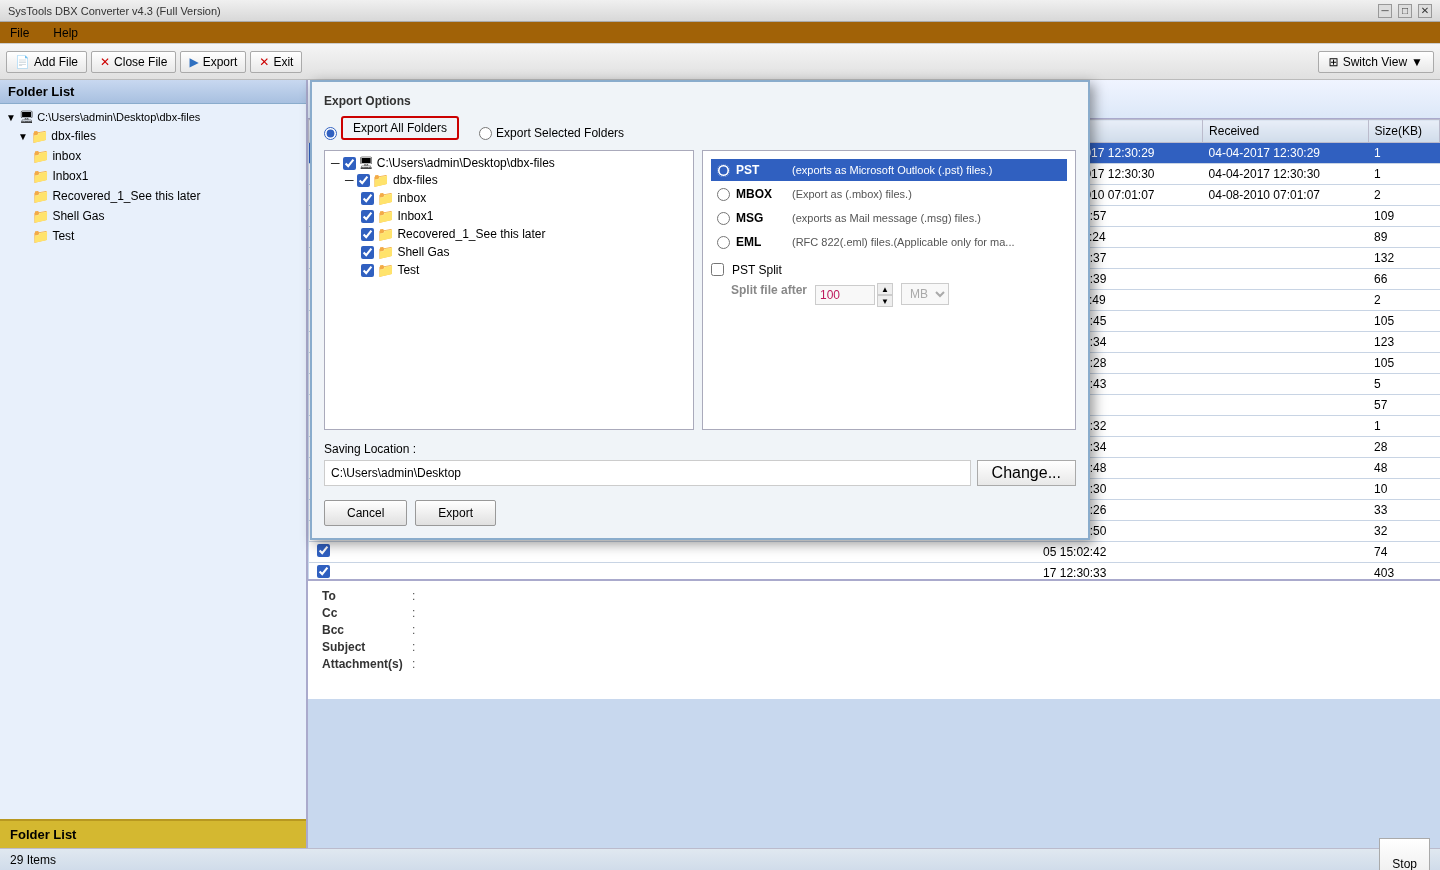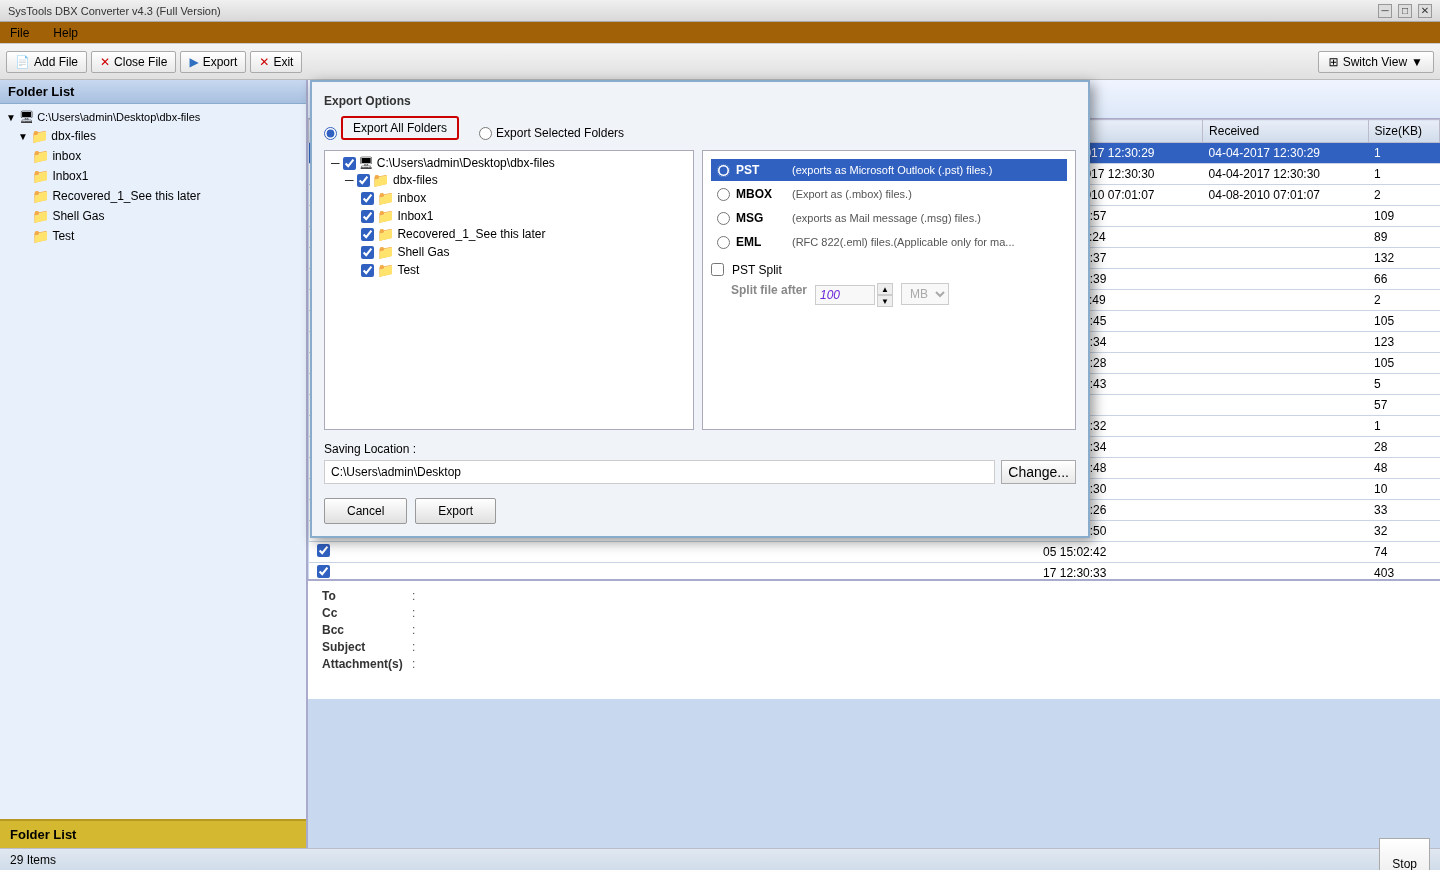--- a/index.html
+++ b/index.html
@@ -304,25 +304,25 @@
       gap: 6px;
     }
     .saving-path-input {
       flex: 1;
       border: 1px solid #ccc;
       padding: 3px 6px;
       font-size: 12px;
       background: #fff;
     }
     .change-btn {
-      padding: 3px 6px;
+      padding: 3px 14px;
       background: linear-gradient(to bottom, #fff, #e8e8e8);
       border: 1px solid #aaa;
       cursor: pointer;
-      font-size: 14px;
+      font-size: 16px;
     }
 
     
     .dialog-buttons {
       display: flex;
       gap: 8px;
       margin-top: 14px;
     }
     .dlg-btn {
       padding: 5px 22px;
@@ -836,21 +836,21 @@
             <span class="format-desc" style="color:#555;text-align:right;">(RFC 822(.eml) files.(Applicable only for ma...</span>
           </div>
 
           <div class="pst-split">
             <input type="checkbox" style="">
             <span>PST Split</span>
           </div>
           <div class="pst-split" style="margin-top:6px;">
             <span style="color:#888; margin-left:20px;font-weight:bold;">Split file after</span>
             <div style="display:flex; align-items:center; gap:2px;">
-              <input type="text" class="split-input" style="color: #6d28d9; font-style: italic;" value="100">
+              <input type="text" class="split-input" style="color: #be185d;" value="100">
               <div style="display:flex; flex-direction:column;">
                 <button style="font-size:8px; height:12px; padding:0 3px; cursor:pointer; border:1px solid #ccc; background:#eee;">▲</button>
                 <button style="font-size:8px; height:12px; padding:0 3px; cursor:pointer; border:1px solid #ccc; background:#eee;">▼</button>
               </div>
             </div>
             <select class="split-select" style="color:#aaa;">
               <option>MB</option>
               <option>GB</option>
             </select>
           </div>

